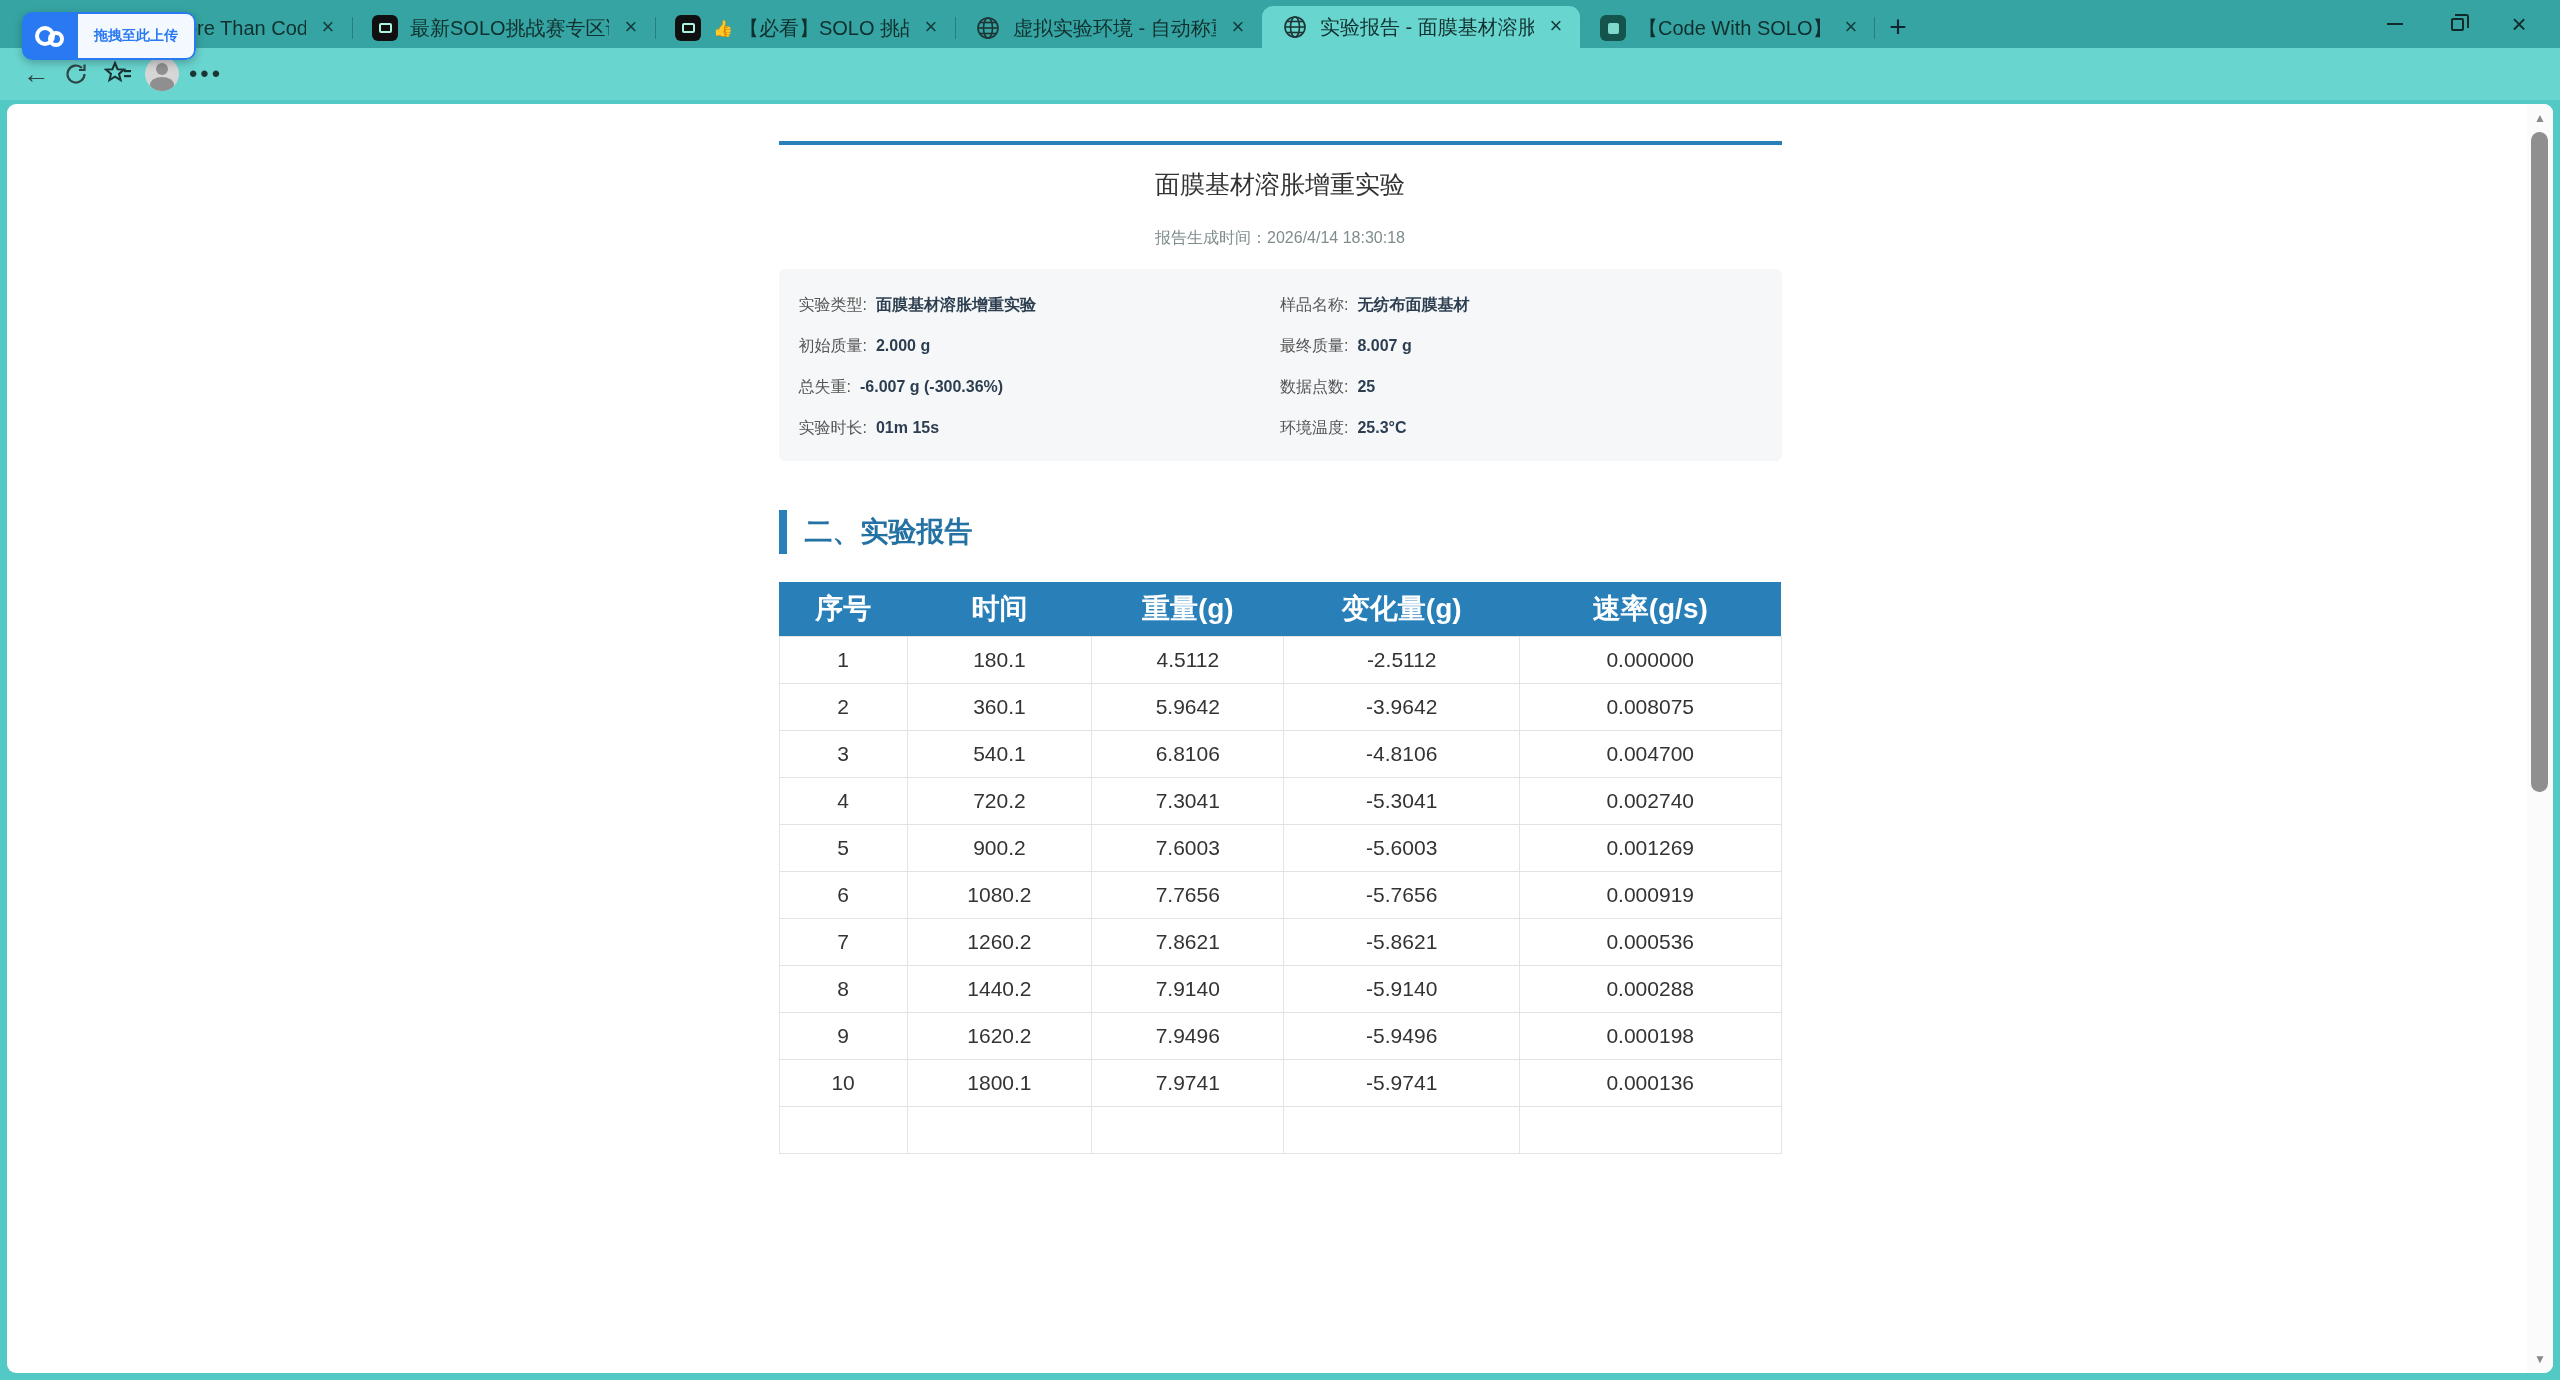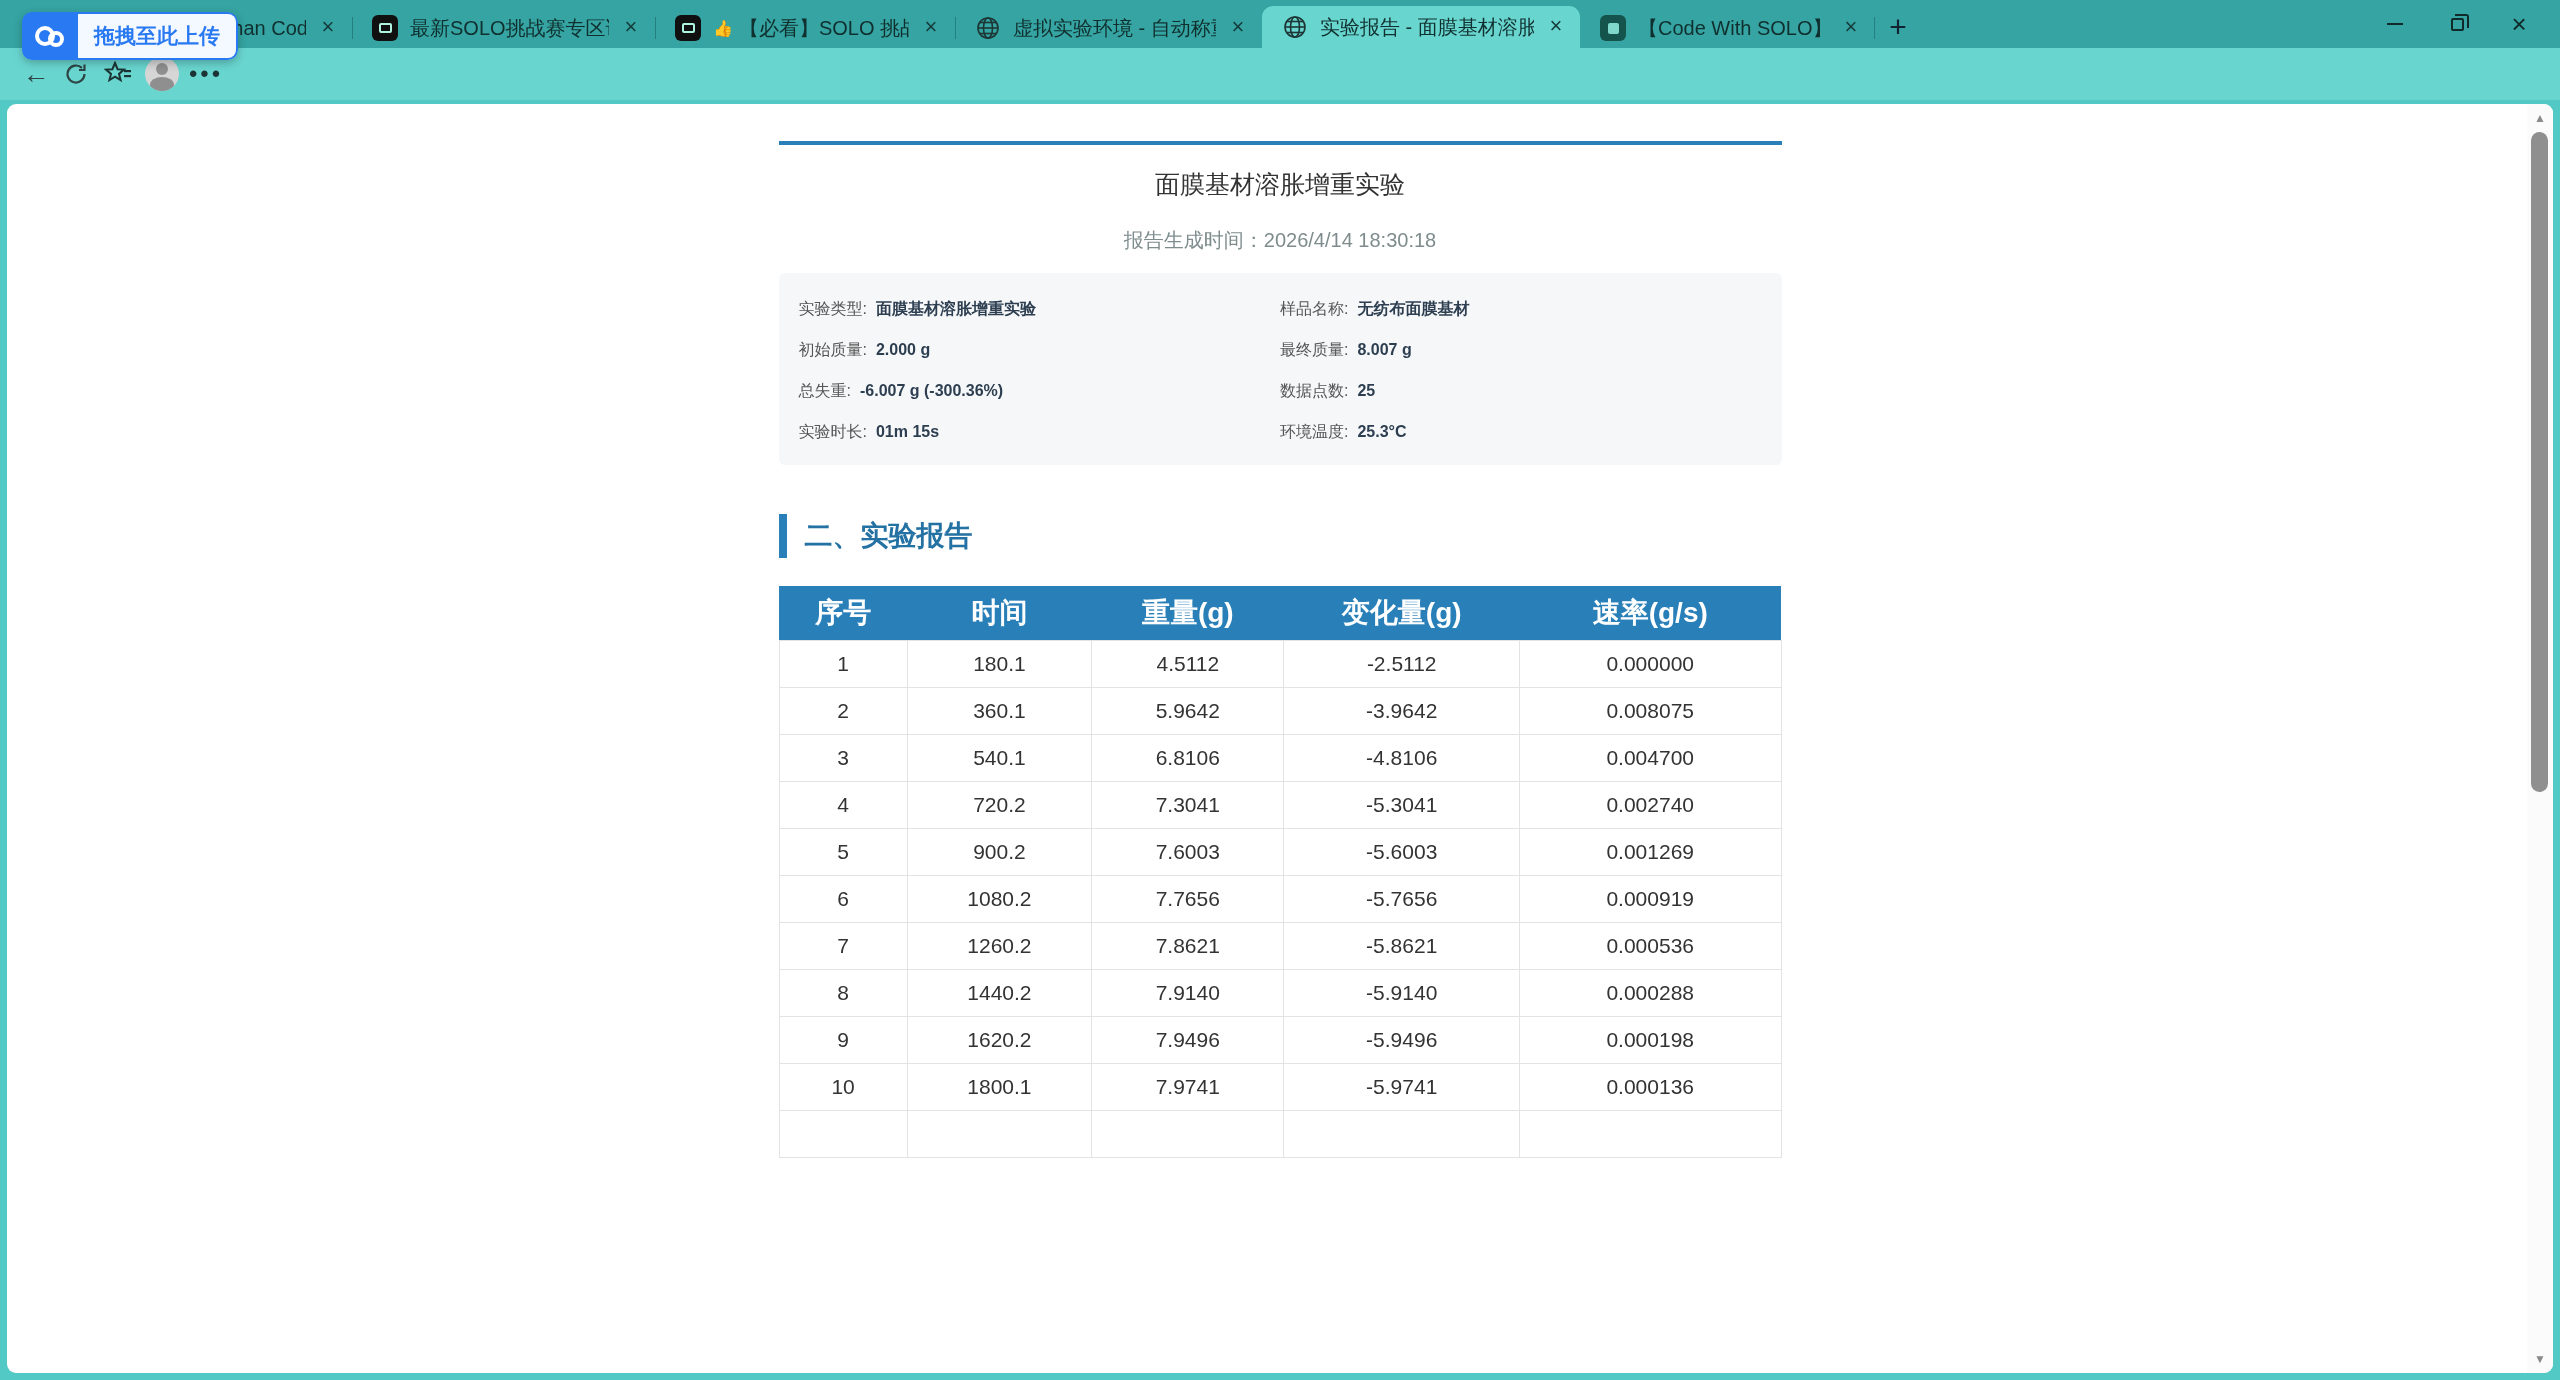--- a/index.html
+++ b/index.html
@@ -25,21 +25,21 @@
   .win-controls { position:absolute; right:10px; top:0; height:48px; display:flex; align-items:center; }
   .winbtn { width:62px; height:48px; display:flex; align-items:center; justify-content:center; color:#102a2a; font-size:22px; }
   .ic-min { width:16px; height:2px; background:#102a2a; }
   .ic-restore { width:13px; height:13px; border:2px solid #102a2a; border-radius:2px; position:relative; }
   .ic-restore::before { content:""; position:absolute; left:2px; top:-6px; width:12px; height:12px; border-top:2px solid #102a2a; border-right:2px solid #102a2a; border-radius:0 3px 0 0; }
 
   
   .upload-badge { position:absolute; left:22px; top:12px; height:48px; display:flex; z-index:30;
     border-radius:10px; box-shadow:0 3px 8px rgba(0,0,0,.25); overflow:hidden; }
   .badge-logo { width:56px; background:#2979f2; display:flex; align-items:center; justify-content:center; }
-  .badge-text { background:#f4f9ff; color:#2979f2; font-weight:bold; font-size:21px; display:flex; align-items:center; padding:0 16px; border:2px solid #2979f2; border-left:none; border-radius:0 10px 10px 0; }
+  .badge-text { background:#f4f9ff; color:#2979f2; font-weight:bold; font-size:14px; display:flex; align-items:center; padding:0 16px; border:2px solid #2979f2; border-left:none; border-radius:0 10px 10px 0; }
 
   
   .toolbar { height:52px; background:#69d5cf; display:flex; align-items:center; padding:0 16px; }
   .navbtn { width:40px; height:40px; display:flex; align-items:center; justify-content:center; font-size:27px; color:#2e4646; flex:0 0 auto; }
   .addr-pill { flex:1; height:38px; background:#bdecea; border-radius:19px; display:flex; align-items:center; padding:0 16px; margin:0 10px; overflow:hidden; }
   .scheme { font-weight:bold; color:#222; font-size:20px; margin:0 14px 0 10px; flex:0 0 auto; }
   .url-text { font-size:20px; color:#223535; white-space:nowrap; overflow:hidden; flex:1; }
   .pill-star { font-size:24px; color:#334; flex:0 0 auto; margin-left:10px; }
   .avatar { width:34px; height:34px; border-radius:50%; background:#d6d6d6; position:relative; overflow:hidden; flex:0 0 auto; }
   .avatar::before { content:""; position:absolute; left:11px; top:6px; width:12px; height:12px; border-radius:50%; background:#8f8f8f; }
@@ -53,21 +53,21 @@
   .scrollbar { position:absolute; right:0; top:0; bottom:0; width:26px; background:#fbfbfb; z-index:5; }
   .sb-arrow { position:absolute; left:0; width:26px; height:24px; text-align:center; color:#8a8a8a; font-size:12px; line-height:24px; }
   .sb-up { top:2px; } .sb-down { bottom:2px; }
   .sb-thumb { position:absolute; left:4px; top:28px; width:17px; height:660px; background:#8f8f8f; border-radius:9px; }
 
   
   .content { width:1003px; margin:0 auto; color:#333; }
   .report-title { margin-top:112px; font-size:42px; line-height:1; font-weight:bold; color:#1b4f72; text-align:center; }
   .title-rule { height:4px; background:#2980b9; margin-top:37px; }
   .report-subtitle { margin-top:27px; font-size:25px; line-height:1; text-align:center; color:#333; }
-  .report-meta { margin-top:33px; font-size:20px; line-height:1; text-align:center; color:#7f8c8d; }
+  .report-meta { margin-top:33px; font-size:16px; line-height:1; text-align:center; color:#7f8c8d; }
   .section-heading { margin-top:58px; height:44px; line-height:44px; font-size:28px; font-weight:bold; color:#2471a3; border-left:8px solid #2980b9; padding-left:18px; }
   .section-heading.second { margin-top:49px; }
   .info-box { margin-top:23px; background:#f6f7f9; border-radius:6px; padding:25px 20px 23px 20px;
     display:grid; grid-template-columns:1fr 1fr; row-gap:20px; }
   .info-item { font-size:16px; line-height:21px; }
   .info-label { color:#555; }
   .info-value { color:#2c3e50; font-weight:600; margin-left:9px; }
   table.data { margin-top:28px; width:100%; border-collapse:collapse; }
   table.data th { background:#2980b9; color:#fff; font-size:28px; font-weight:bold; height:54px; text-align:center; }
   table.data td { height:47px; text-align:center; font-size:21px; color:#333; border:1px solid #e3e3e3; background:#fff; }

